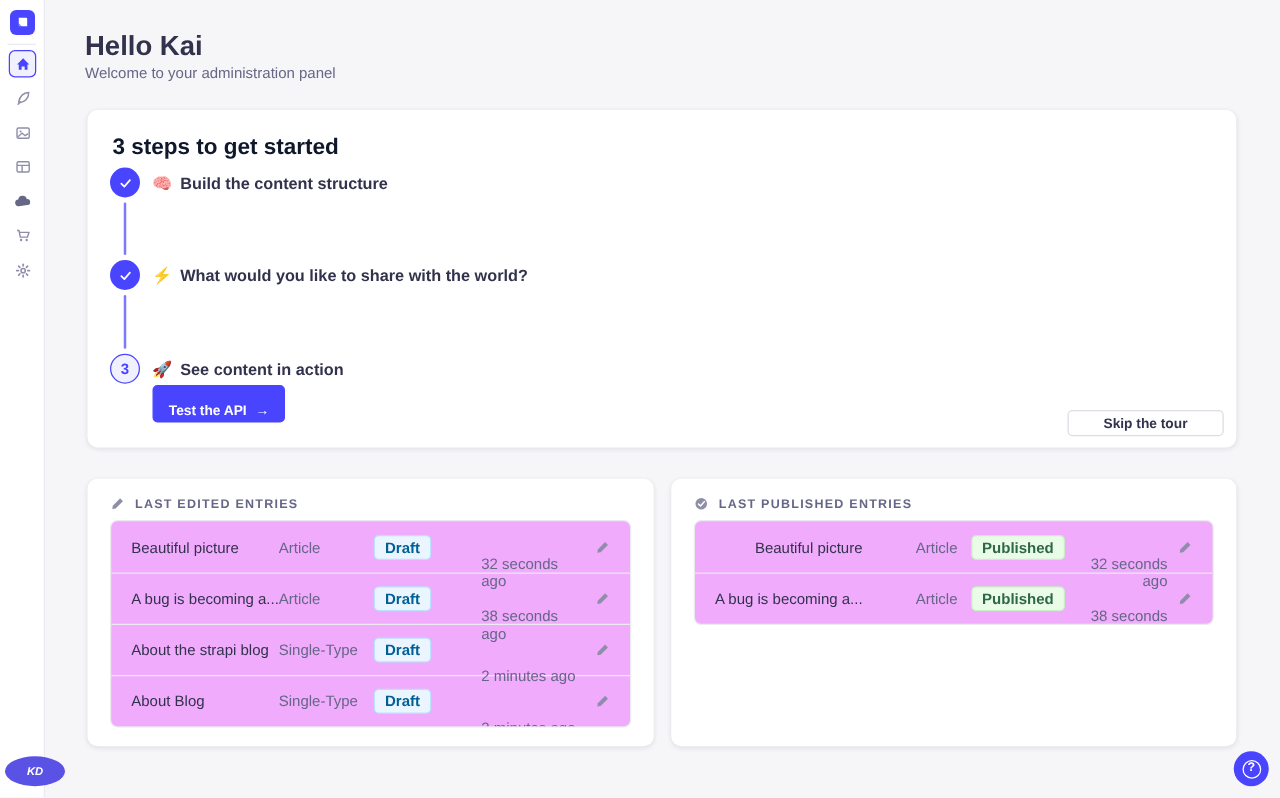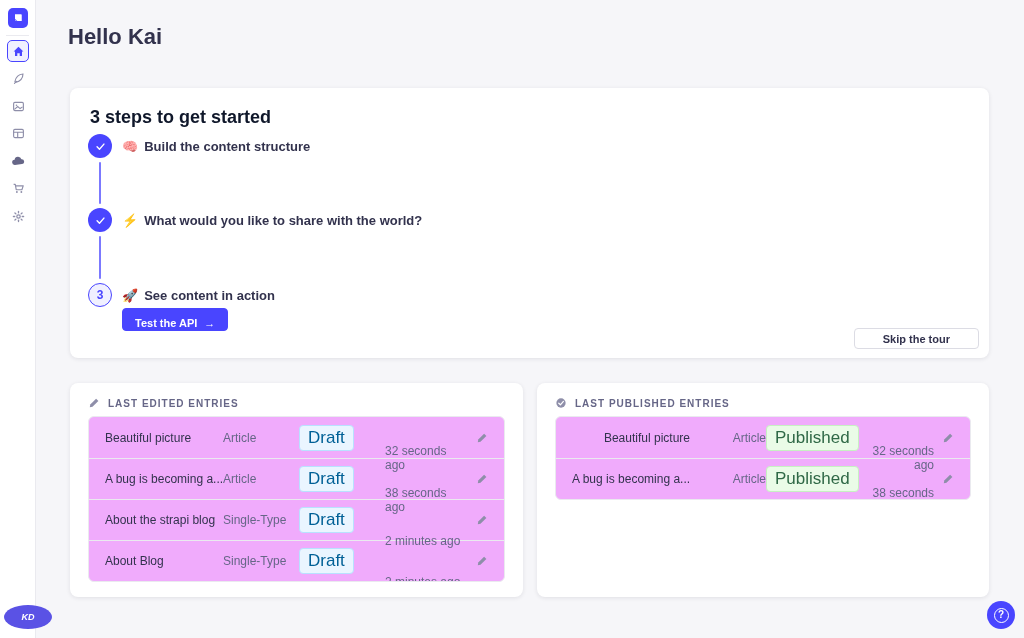--- a/index.html
+++ b/index.html
@@ -52,24 +52,24 @@
   .step-circle.pending {
     background:#f0f0ff; border:1px solid #4945ff;
     color:#4945ff; font-size:12px; font-weight:bold;
   }
   .step-line { position:absolute; left:29px; width:2px; background:#7b79ff; border-radius:1px; }
   .step-label {
     position:absolute; left:52px; font-size:13px; font-weight:bold; color:#32324d;
     display:flex; align-items:center; gap:6px;
   }
   .cta-btn {
-    position:absolute; left:52px; top:220px; height:23px; padding:1px 12px;
+    position:absolute; left:52px; top:220px; height:23px; padding:14px 12px;
     background:#4945ff; color:#ffffff; border:1px solid #4945ff; border-radius:4px;
     font-size:11px; font-weight:bold; font-family:inherit;
-    display:inline-flex; align-items:flex-end; gap:7px; cursor:pointer;
+    display:inline-flex; align-items:flex-start; gap:7px; cursor:pointer;
   }
   .skip-btn {
     position:absolute; right:10px; bottom:9px; height:21px; padding:0 28px;
     background:#ffffff; color:#32324d; border:1px solid #dcdce4; border-radius:4px;
     font-size:11px; font-weight:bold; font-family:inherit; cursor:pointer;
   }
   
   .widget {
     position:absolute; top:383px; height:214px;
     background:#ffffff; border-radius:8px;
@@ -91,21 +91,21 @@
     height:41px; display:flex; align-items:center; padding:0 16px; font-size:12px;
   }
   .trow + .trow { border-top:1px solid #eaeaef; }
   .c-title { flex:0 0 118px; color:#32324d; white-space:nowrap; overflow:hidden; }
   .c-kind  { flex:0 0 76px;  color:#666687; }
   .c-badge { flex:0 0 86px; }
   .c-time  { flex:1; color:#666687;margin-top:41px; }
   .c-edit  { flex:0 0 20px; display:flex; justify-content:flex-end; cursor:pointer; }
   .badge {
     display:inline-block; padding:2px 8px; border-radius:4px;
-    font-size:17px; font-weight:normal;
+    font-size:12px; font-weight:bold;
   }
   .badge.draft     { background:#eaf5ff; border:1px solid #b8e1ff; color:#006096; }
   .badge.published { background:#eafbe7; border:1px solid #c6f0c2; color:#2f6846; }
   
   .help-btn {
     position:absolute; right:9px; bottom:9px; width:28px; height:28px; border-radius:50%;
     background:#4945ff; border:none; cursor:pointer;
     display:flex; align-items:center; justify-content:center;
   }
   .help-q {
@@ -190,20 +190,21 @@
           </g>
         </svg>
     </span>
   </div>
 
   <div class="avatar">KD</div>
 </nav>
 
 <main class="main">
   <h1 class="page-title">Hello Kai</h1>
+  <div class="page-sub">Welcome to your administration panel</div>
 
   <section class="tour-card">
     <div class="tour-title">3 steps to get started</div>
 
     <div class="step-circle" style="top:46px">
       <span>
         <svg width="11" height="11" viewBox="0 0 16 16">
             <path d="M3 8.5 L6.5 12 L13 4.5" stroke="#ffffff" stroke-width="2" fill="none" stroke-linecap="round" stroke-linejoin="round"></path>
           </svg>
       </span>

